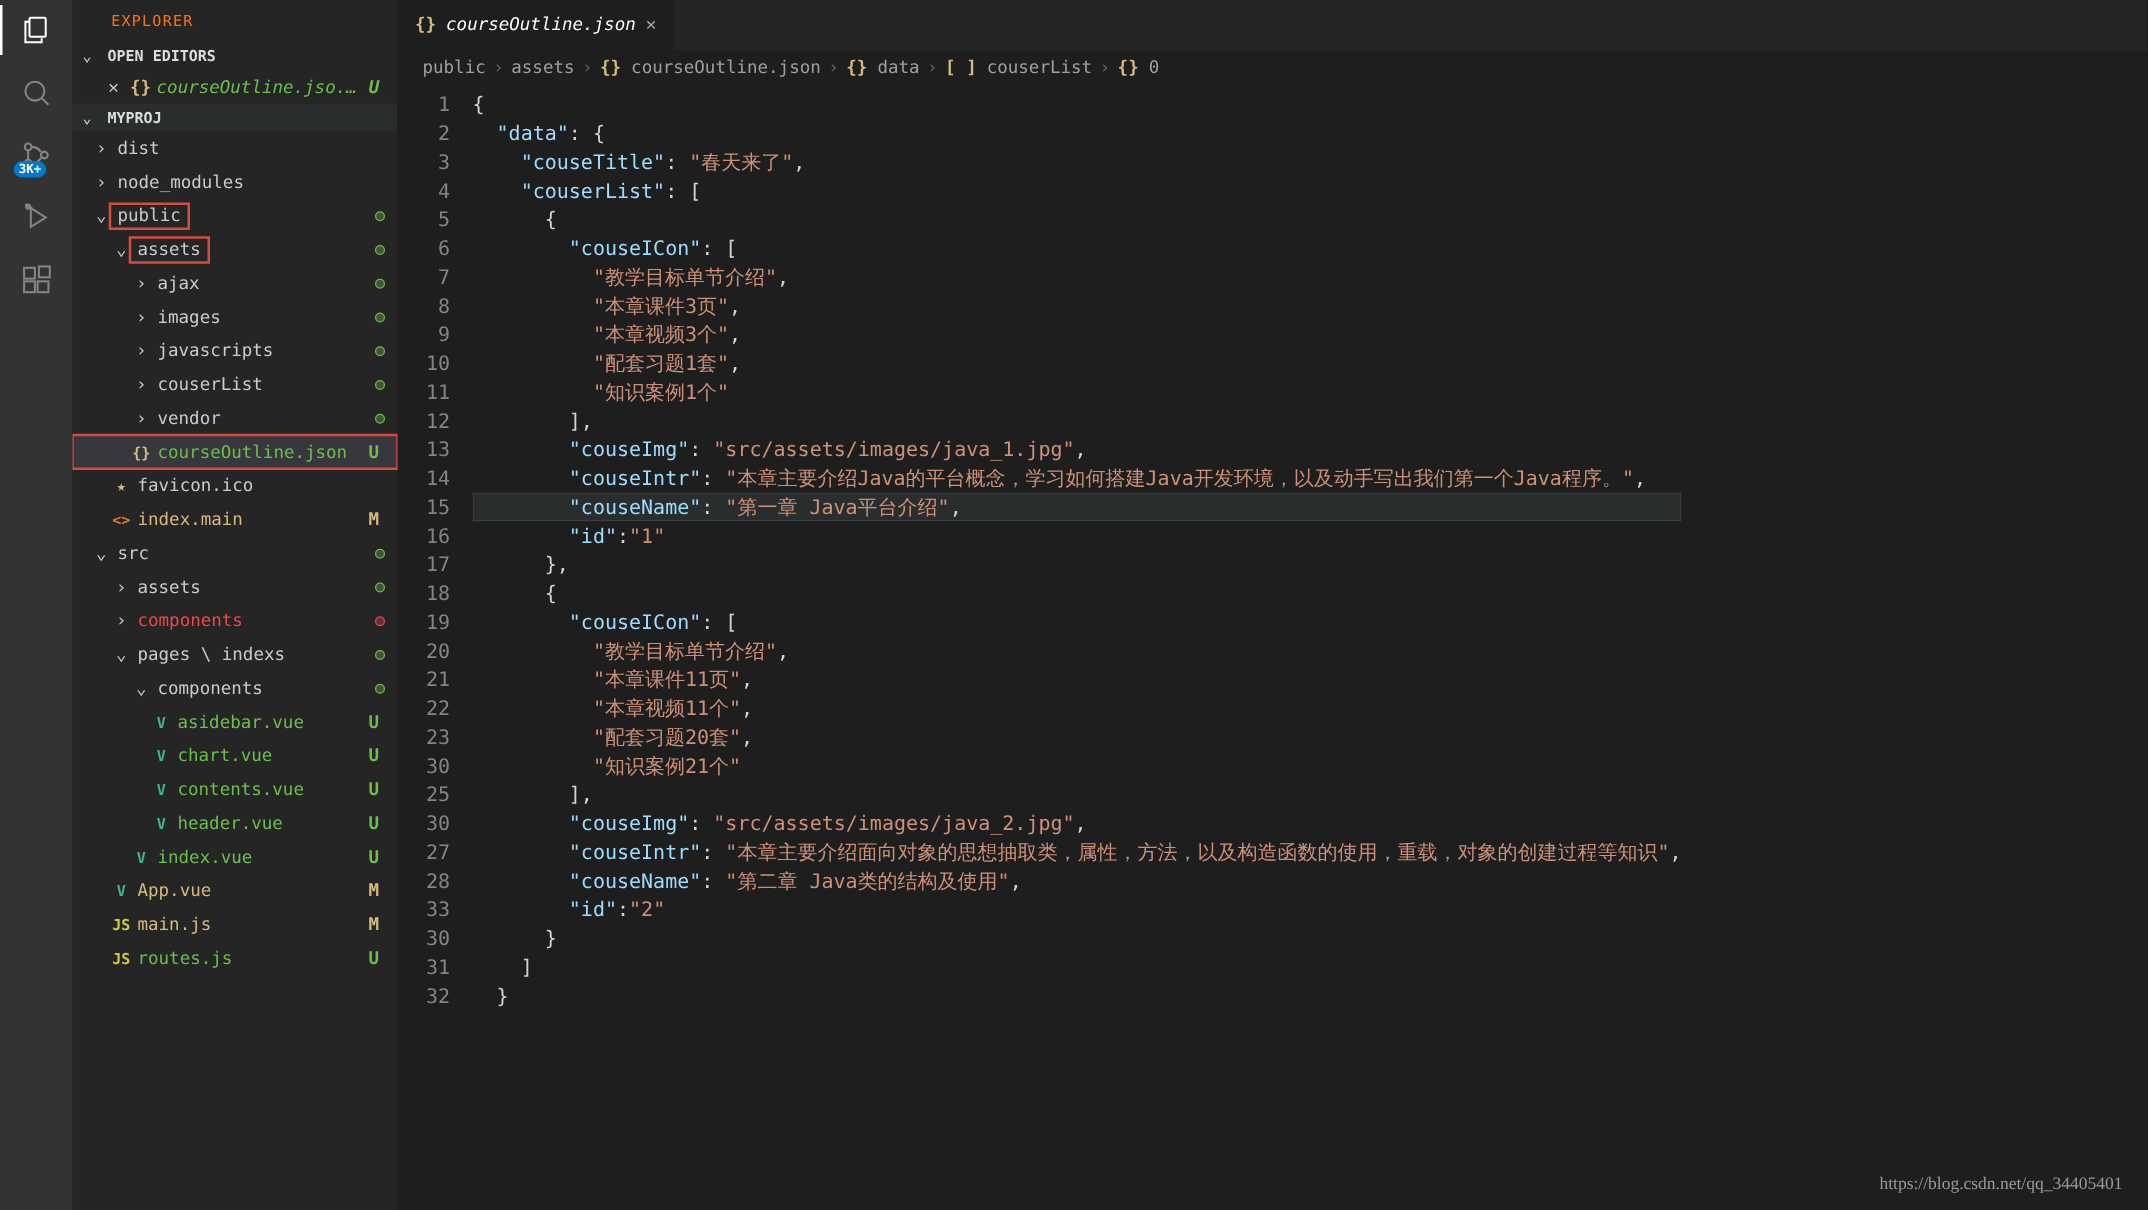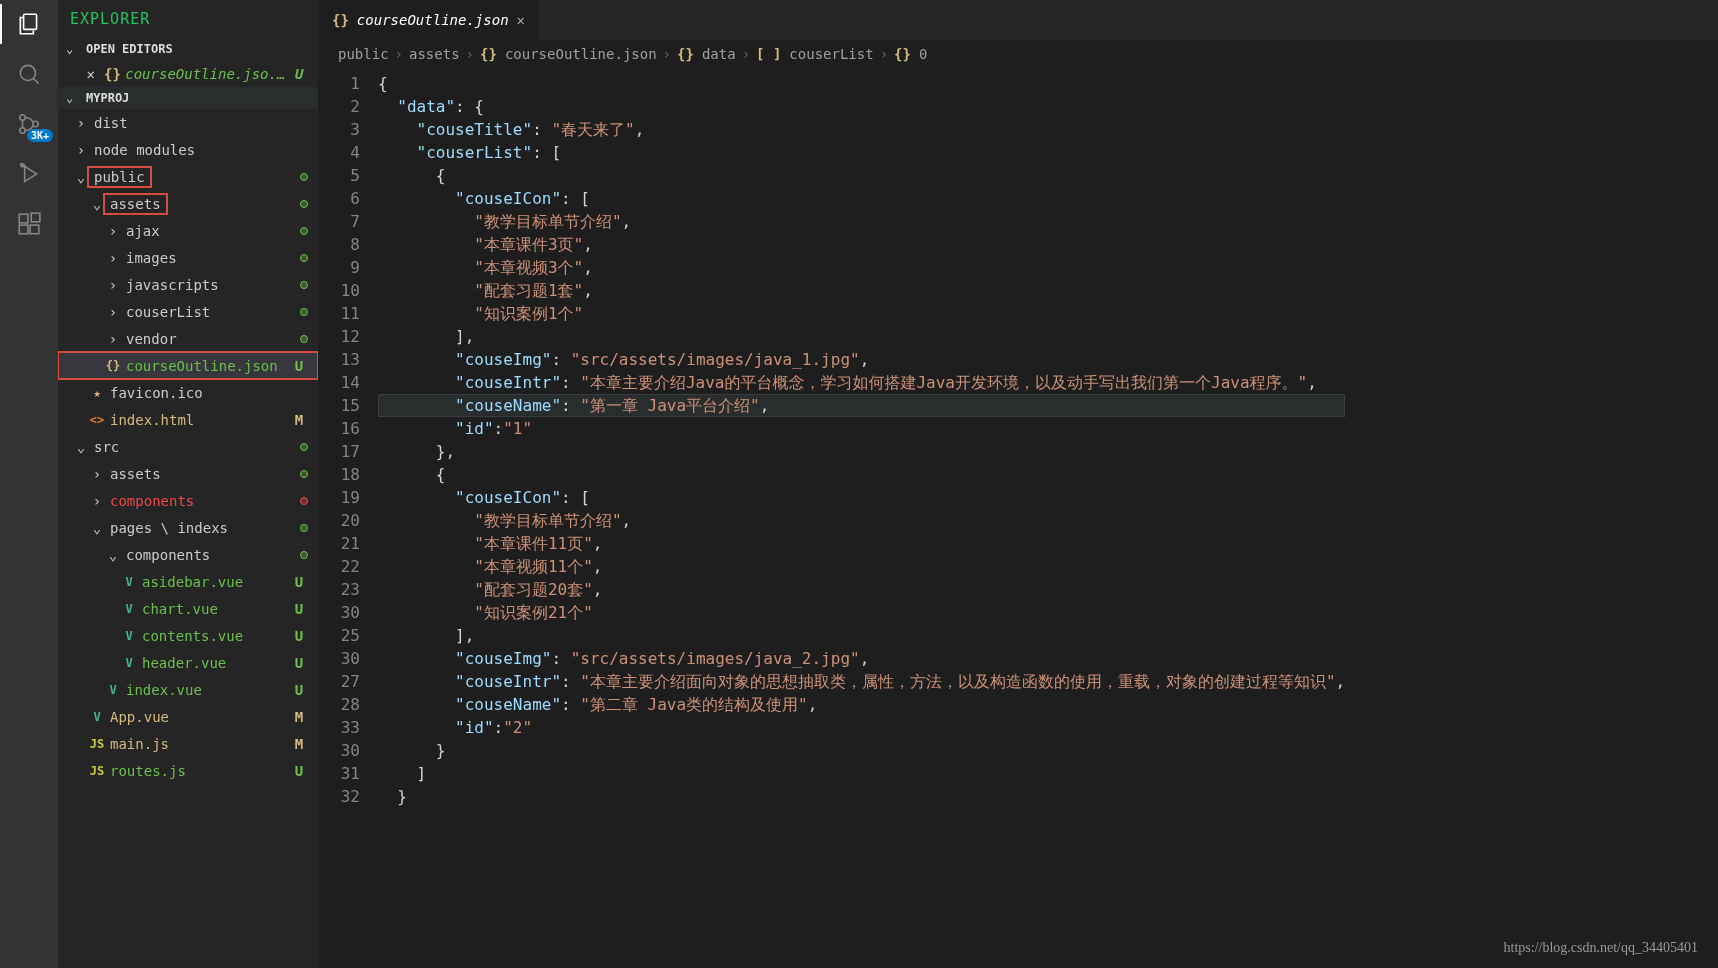--- a/index.html
+++ b/index.html
@@ -3,24 +3,24 @@
 <meta charset="utf-8">
 <style>
   * { margin:0; padding:0; box-sizing:border-box; font-family:"Segoe UI",Consolas,monospace; }
   body { background:#1e1e1e; color:#ccc; overflow:hidden; width:1718px; height:968px; }
   .root { display:flex; height:100%; }
   
   .activity { width:58px; background:#333333; display:flex; flex-direction:column; align-items:center; padding-top:8px; gap:18px; }
   .activity .ic { width:32px; height:32px; display:flex; align-items:center; justify-content:center; color:#858585; position:relative; }
   .activity .ic.active { color:#fff; }
   .activity .ic.active::before { content:""; position:absolute; left:-13px; top:-4px; width:2px; height:40px; background:#fff; }
-  .badge { position:absolute; bottom:-2px; left:-2px; background:#007acc; color:#fff; font-size:10px; padding:1px 4px; border-radius:8px; font-weight:bold;margin-left:16px; }
+  .badge { position:absolute; bottom:-2px; left:-2px; background:#007acc; color:#fff; font-size:10px; padding:1px 4px; border-radius:8px; font-weight:bold; }
   
   .sidebar { width:260px; background:#252526; display:flex; flex-direction:column; font-size:14px; }
-  .sb-title { padding:10px 12px; font-size:15px; letter-spacing:1px; color:#22c55e; }
+  .sb-title { padding:10px 31px; font-size:12px; letter-spacing:1px; color:#f97316; }
   .sb-sec { display:flex; align-items:center; gap:6px; padding:4px 8px; font-size:12px; font-weight:bold; color:#ddd; cursor:pointer; }
   .chev { width:14px; display:inline-block; color:#ccc; }
   .tree { flex:1; overflow:auto; }
   .row { display:flex; align-items:center; height:27px; padding-right:10px; cursor:pointer; color:#ccc; position:relative; }
   .row .dot { width:10px; height:10px; border-radius:50%; margin-left:auto; }
   .dot.green { background:#6cc04a55; border:1px solid #6cc04a; width:8px;height:8px;}
   .dot.red { background:#f1474755; border:1px solid #f14747;width:8px;height:8px; }
   .row .stat { margin-left:auto; width:18px; text-align:center; font-weight:bold; }
   .stat.U { color:#6cc04a; }
   .stat.M { color:#d7ba7d; }
@@ -157,21 +157,21 @@
           <span class="ico" style="font-size:12px;font-weight:bold;color:#d7ba7d">{}</span>
           <span class="lbl fg-green" style="">courseOutline.json</span>
           <span class="stat U">U</span>
         </div>
         <div class="row" style="padding-left: 30px;">
           <span class="ico" style="font-size:12px;font-weight:bold;color:#d7ba7d">★</span>
           <span class="lbl " style="">favicon.ico</span>
         </div>
         <div class="row" style="padding-left: 30px;">
           <span class="ico" style="font-size:12px;font-weight:bold;color:#e37933">&lt;&gt;</span>
-          <span class="lbl fg-yellow" style="">index.html</span>
+          <span class="lbl fg-yellow" style="">index.main</span>
           <span class="stat M">M</span>
         </div>
         <div class="row" style="padding-left: 14px;">
           <span class="ico">⌄</span>
           <span class="lbl " style="">src</span>
           <span class="dot green"></span>
         </div>
         <div class="row" style="padding-left: 30px;">
           <span class="ico">›</span>
           <span class="lbl " style="">assets</span>

